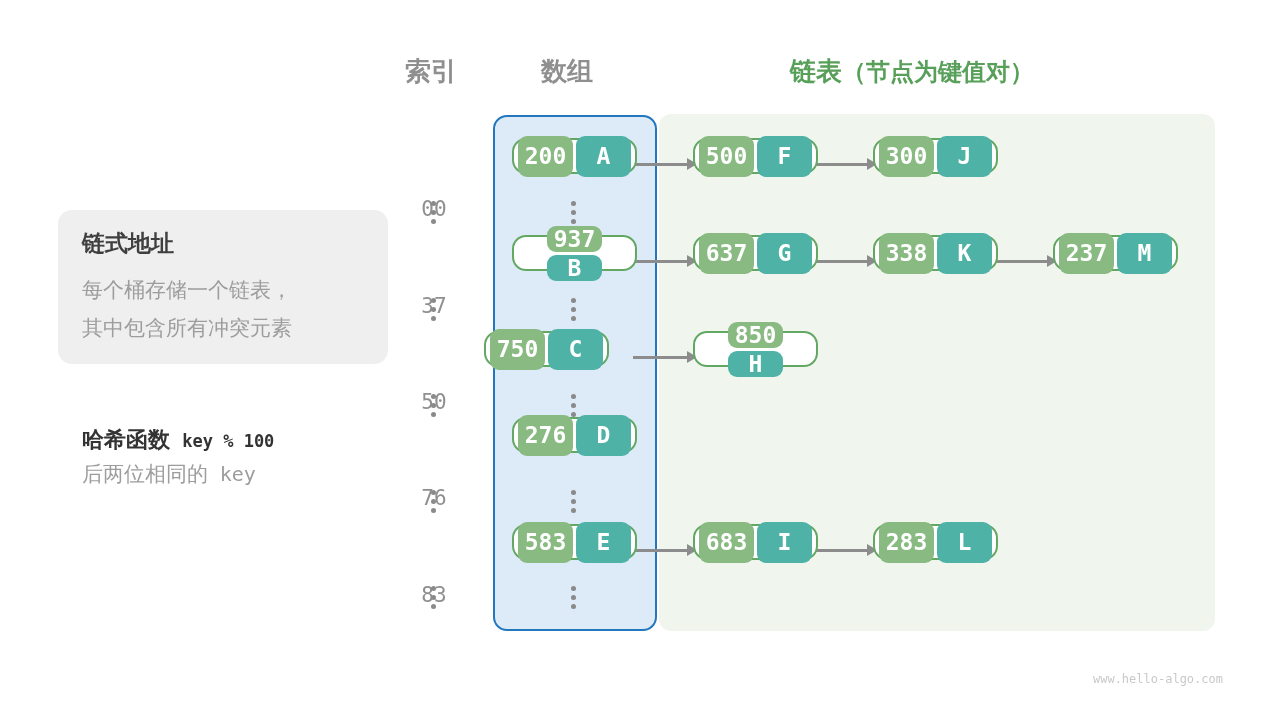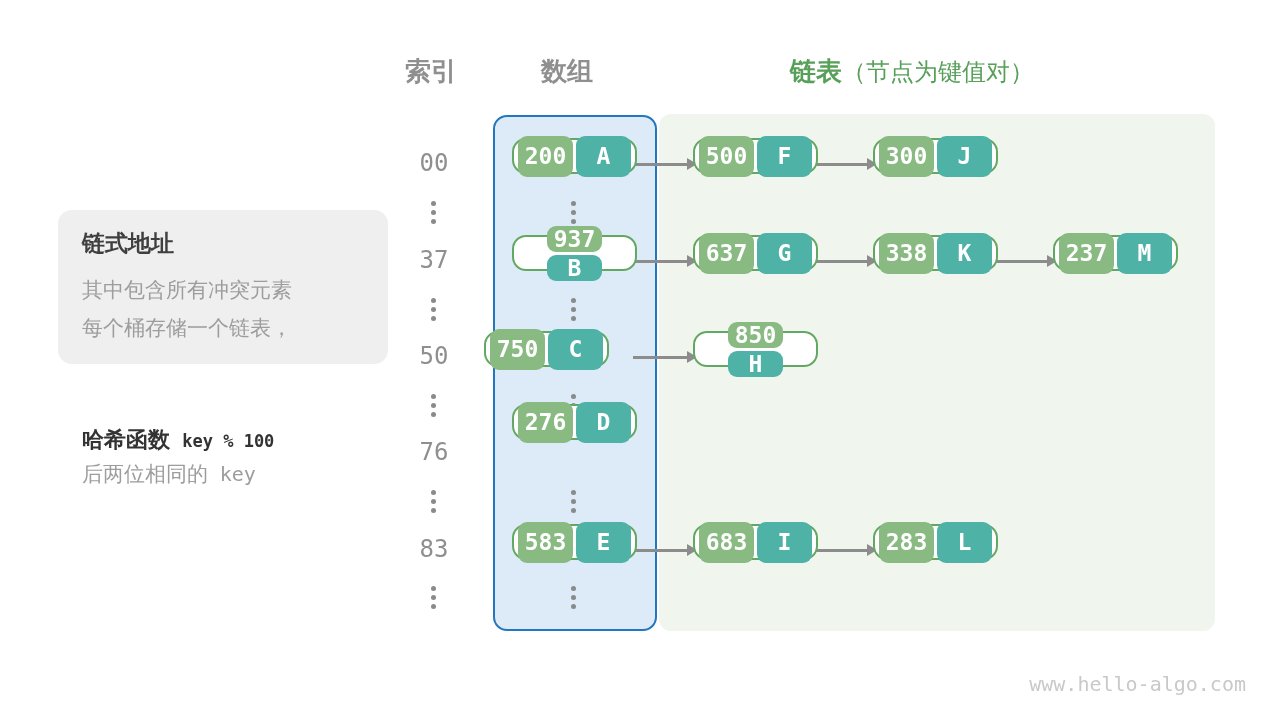--- a/index.html
+++ b/index.html
@@ -23,21 +23,21 @@
     position:relative;width:1280px;height:720px;background:#ffffff;overflow:hidden;
     font-family:"Liberation Sans", sans-serif;
   }
   .mono{font-family:"DejaVu Sans Mono", monospace;}
 
   
   .hdr{position:absolute;top:54px;font-size:26px;font-weight:bold;color:var(--gray-text);white-space:nowrap;}
   .hdr-index{left:405px;}
   .hdr-array{left:541px;}
   .hdr-list{left:790px;color:var(--accent-green-text);}
-  .hdr-list .note{font-weight:normal;font-size:24px;}
+  .hdr-list .note{font-weight:bold;font-size:24px;}
 
   
   .note-box{
     position:absolute;left:58px;top:210px;width:330px;height:154px;
     background:var(--notebox-fill);border-radius:14px;box-sizing:border-box;padding:18px 24px;
   }
   .note-box .title{font-size:23px;font-weight:bold;color:var(--dark-text);margin-bottom:12px;}
   .note-box .line{font-size:21px;color:var(--muted-text);line-height:38px;white-space:nowrap;}
 
   
@@ -54,21 +54,21 @@
     border-radius:14px;box-sizing:border-box;z-index:1;
   }
   .list-region{
     position:absolute;left:659px;top:114px;width:556px;height:517px;
     background:var(--list-fill);border-radius:12px;z-index:0;
   }
 
   
   .index-label{
     position:absolute;width:70px;text-align:center;
-    font-size:24px;color:var(--gray-text);z-index:2;
+    font-size:21px;color:var(--gray-text);z-index:2;margin-top:48px;
   }
 
   
   .kv-node{
     position:absolute;width:125px;height:36px;box-sizing:border-box;
     background:#ffffff;border:2px solid var(--node-border);border-radius:14px;
     display:flex;align-items:center;justify-content:center;gap:3px;padding:0 3px;
     z-index:3;
   }
   .kv-node .cell{
@@ -86,38 +86,38 @@
     position:absolute;right:0;top:1px;width:0;height:0;
     border-top:6px solid transparent;border-bottom:6px solid transparent;
     border-left:10px solid var(--arrow-color);
   }
 
   
   .vdots{position:absolute;display:flex;flex-direction:column;gap:4px;align-items:center;z-index:2;}
   .vdots i{display:block;width:5px;height:5px;border-radius:50%;background:var(--dot-color);}
 
   .watermark{
-    position:absolute;right:34px;top:672px;font-size:20px;color:var(--watermark-color);
+    position:absolute;right:57px;top:672px;font-size:12px;color:var(--watermark-color);
   }
 </style>
 </head>
 <body>
 
 <div class="stage">
 
   <div class="hdr hdr-index">索引</div>
   <div class="hdr hdr-array">数组</div>
   <div class="hdr hdr-list">
     <span>链表</span><span class="note">（节点为键值对）</span>
   </div>
 
   <div class="note-box">
     <div class="title">链式地址</div>
+    <div class="line">每个桶存储一个链表，</div>
     <div class="line">其中包含所有冲突元素</div>
-    <div class="line">每个桶存储一个链表，</div>
   </div>
 
   <div class="hash-note">
     <div class="title">
       <span>哈希函数</span>&nbsp;
       <span class="mono code">key % 100</span>
     </div>
     <div class="line">
       <span>后两位相同的</span>&nbsp;
       <span class="mono code">key</span>
@@ -186,21 +186,21 @@
       </div>
       <div class="arrow" style="left: 633px; top: 350px; width: 64px;">
         <div class="line" style="width: 56px;"></div>
         <div class="head"></div>
       </div>
       <div class="kv-node" style="left: 693px; top: 331px; flex-direction: column;">
         <div class="cell key mono">850</div>
         <div class="cell value mono">H</div>
       </div>
       <div class="index-label mono" style="left: 399px; top: 438px;">76</div>
-      <div class="kv-node" style="left: 512px; top: 404px;">
+      <div class="kv-node" style="left: 512px; top: 417px;">
         <div class="cell key mono">276</div>
         <div class="cell value mono">D</div>
       </div>
       <div class="index-label mono" style="left: 399px; top: 535px;">83</div>
       <div class="kv-node" style="left: 512px; top: 524px;">
         <div class="cell key mono">583</div>
         <div class="cell value mono">E</div>
       </div>
       <div class="arrow" style="left: 633px; top: 543px; width: 64px;">
         <div class="line" style="width: 56px;"></div>

